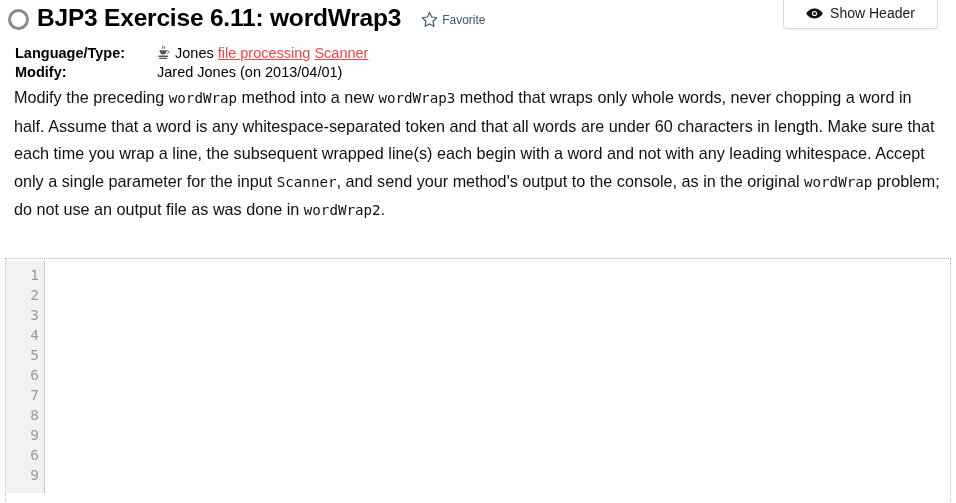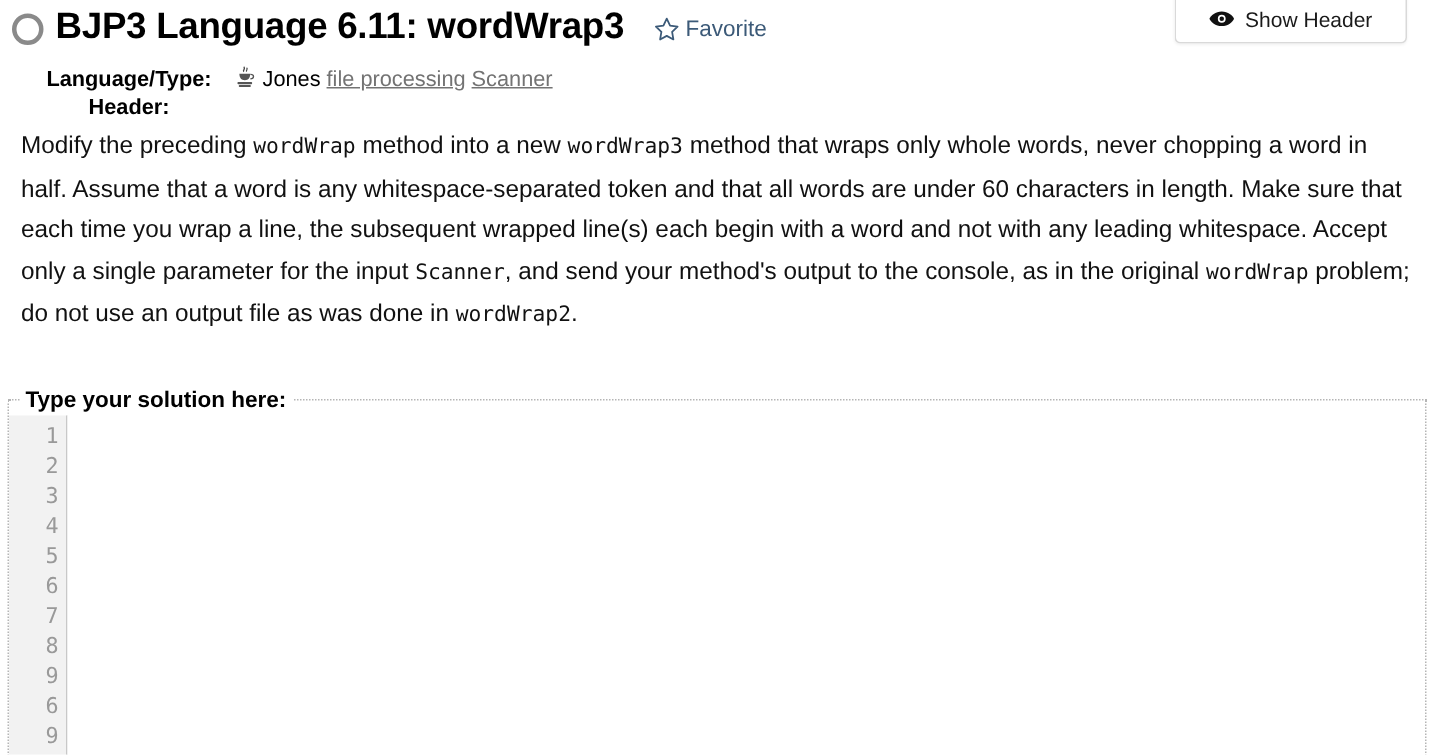--- a/index.html
+++ b/index.html
@@ -82,21 +82,21 @@
     margin-top: 3px;
     cursor: pointer;
   }
   .favorite .star {
     width: 17px;
     height: 17px;
     flex: none;
     display: block;
   }
   .favorite .fav-label {
-    font-size: 15px;
+    font-size: 12px;
     color: #3c5a78;
     white-space: nowrap;
   }
 
   
   .meta {
     position: absolute;
     top: 44px;
     left: 15px;
     font-size: 14.5px;
@@ -105,34 +105,33 @@
   .meta-row {
     display: flex;
     align-items: baseline;
     white-space: nowrap;
   }
   .meta-label {
     font-weight: bold;
     width: 142px;
     flex: none;
     color: #000;
-    text-align: center;
   }
   .meta-value {
     color: #000;
   }
   .java-icon {
     display: inline-block;
     vertical-align: -2px;
     width: 13px;
     height: 15px;
     margin-right: 5px;
   }
   .meta a {
-    color: #737373;
+    color: #ef4444;
     text-decoration: underline;
   }
   .meta .sep { display: inline-block; width: 4px; }
 
   
   .problem {
     position: absolute;
     top: 84px;
     left: 14px;
     width: 928px;
@@ -212,21 +211,21 @@
       <path d="M8.5 0.6C4.3 0.6 1.2 3.3 0.3 5.5c0.9 2.2 4 4.9 8.2 4.9s7.3-2.7 8.2-4.9C15.8 3.3 12.7 0.6 8.5 0.6z" fill="#111"></path>
       <circle cx="8.5" cy="5.5" r="2.6" fill="#fff"></circle>
       <circle cx="8.5" cy="5.5" r="1.5" fill="#111"></circle>
     </svg>
   </span>
   <span class="sh-label">Show Header</span>
 </div>
 
 <div class="title-row">
   <span class="status-ring"></span>
-  <span class="page-title">BJP3 Language 6.11: wordWrap3</span>
+  <span class="page-title">BJP3 Exercise 6.11: wordWrap3</span>
   <span class="favorite">
     <svg class="star" viewBox="0 0 20 19">
       <path d="M10 1.2l2.6 5.4 5.9 0.8-4.3 4.2 1.0 5.9L10 14.7l-5.2 2.8 1.0-5.9L1.5 7.4l5.9-0.8z" fill="none" stroke="#3c5a78" stroke-width="1.4" stroke-linejoin="round"></path>
     </svg>
     <span class="fav-label">Favorite</span>
   </span>
 </div>
 
 <div class="meta">
   <div class="meta-row">
@@ -236,28 +235,28 @@
         <path d="M5.5 0.5c1.6 1.3-0.9 2.2 0 3.3" fill="none" stroke="#444" stroke-width="0.9"></path>
         <path d="M7.4 1.2c1.2 1.0-0.7 1.7 0 2.6" fill="none" stroke="#444" stroke-width="0.8"></path>
         <path d="M2.6 5.2h7.2c0 2.6-1.2 4.3-3.6 4.3S2.6 7.8 2.6 5.2z" fill="#555"></path>
         <path d="M9.9 5.6c1.5 0 2.1 0.6 2.1 1.4 0 0.9-0.9 1.5-2.1 1.6" fill="none" stroke="#555" stroke-width="0.9"></path>
         <rect x="1.3" y="10.6" width="9.8" height="1.5" rx="0.6" fill="#555"></rect>
         <rect x="2.2" y="12.7" width="8" height="1.3" rx="0.5" fill="#555"></rect>
       </svg><span>Jones</span><span class="sep"></span><a href="#">file processing</a><span class="sep"></span><a href="#">Scanner</a>
     </span>
   </div>
   <div class="meta-row">
-    <span class="meta-label">Header:</span>
+    <span class="meta-label">Modify:</span>
+    <span class="meta-value">Jared Jones (on 2013/04/01)</span>
   </div>
 </div>
 
 <div class="problem"><span>Modify the preceding </span><code>wordWrap</code><span> method into a new </span><code>wordWrap3</code><span> method that wraps only whole words, never chopping a word in half. Assume that a word is any whitespace-separated token and that all words are under 60 characters in length. Make sure that each time you wrap a line, the subsequent wrapped line(s) each begin with a word and not with any leading whitespace. Accept only a single parameter for the input </span><code>Scanner</code><span>, and send your method's output to the console, as in the original </span><code>wordWrap</code><span> problem; do not use an output file as was done in </span><code>wordWrap2</code><span>.</span></div>
 
 <fieldset class="solution-fieldset">
-  <legend>Type your solution here:</legend>
   <div class="editor">
     <div class="gutter">
         <div>1</div>
         <div>2</div>
         <div>3</div>
         <div>4</div>
         <div>5</div>
         <div>6</div>
         <div>7</div>
         <div>8</div>

